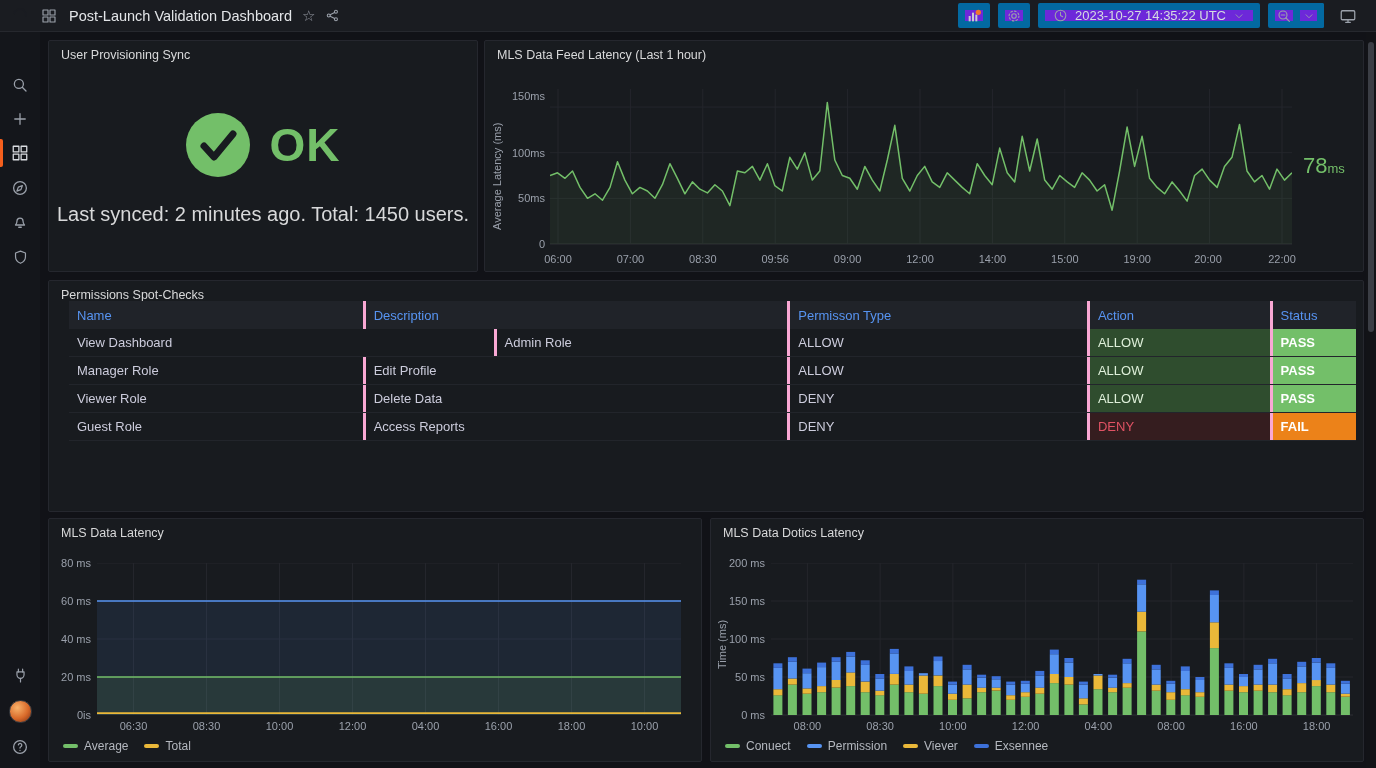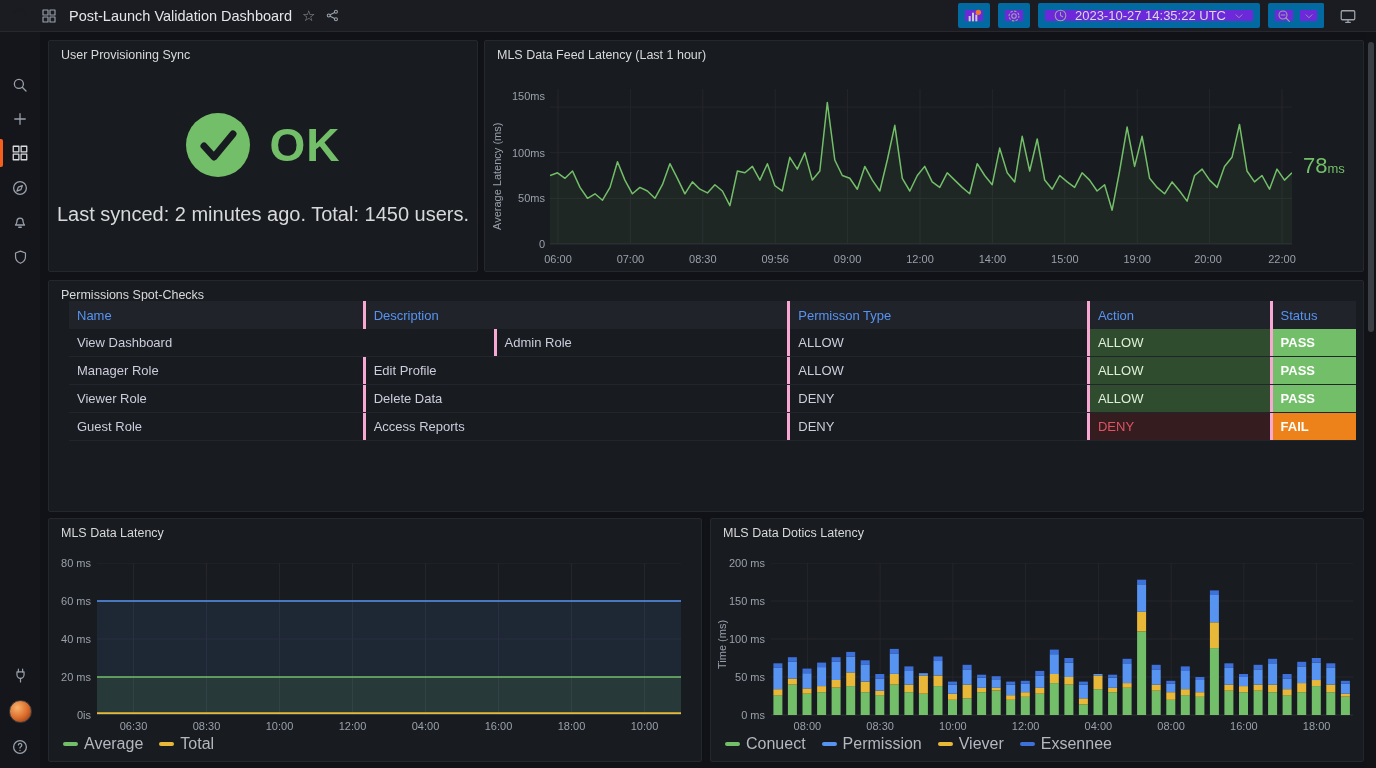--- a/index.html
+++ b/index.html
@@ -37,21 +37,21 @@
   
   .panel { position:absolute; background:#181b1f; border:1px solid #25272e; border-radius:2px; }
   .panel-title { position:absolute; left:0; top:0; right:0; height:26px; padding:7px 12px 0;
     font-size:12.5px; color:#d8d9da; cursor:pointer; white-space:nowrap; }
   .chart-area { position:absolute; left:0; top:0; right:0; bottom:0; }
   .tick { position:absolute; font-size:11px; color:#9aa0ab; }
   .yl { text-align:right; }
   .xl { text-align:center; }
   .axis-label { position:absolute; font-size:11px; color:#9aa0ab;
     writing-mode:vertical-rl; transform:rotate(180deg); text-align:center; }
-  .legend { position:absolute; display:flex; gap:16px; align-items:center; font-size:16px; color:#b4b8bf; }
+  .legend { position:absolute; display:flex; gap:16px; align-items:center; font-size:12px; color:#b4b8bf; }
   .legend .li { display:flex; align-items:center; gap:6px; cursor:pointer; }
   .legend .dash { width:15px; height:4px; border-radius:2px; }
 
   
   .sync-body { position:absolute; inset:26px 0 0 0; display:flex; flex-direction:column; align-items:center; justify-content:center; gap:26px; }
   .sync-row { display:flex; align-items:center; gap:20px; }
   .ok-circle { width:64px; height:64px; border-radius:50%; background:#73bf69; display:flex; align-items:center; justify-content:center; }
   .ok-text { font-size:46px; font-weight:bold; color:#73bf69; letter-spacing:1px; }
   .sync-detail { font-size:20px; color:#d8d9da; }
 

